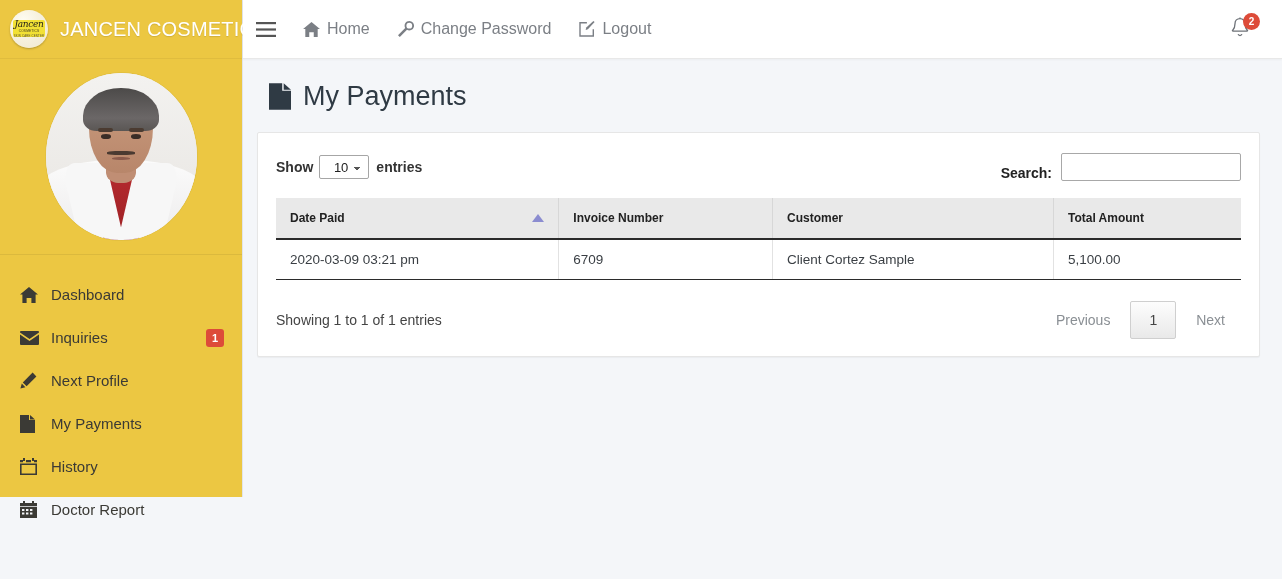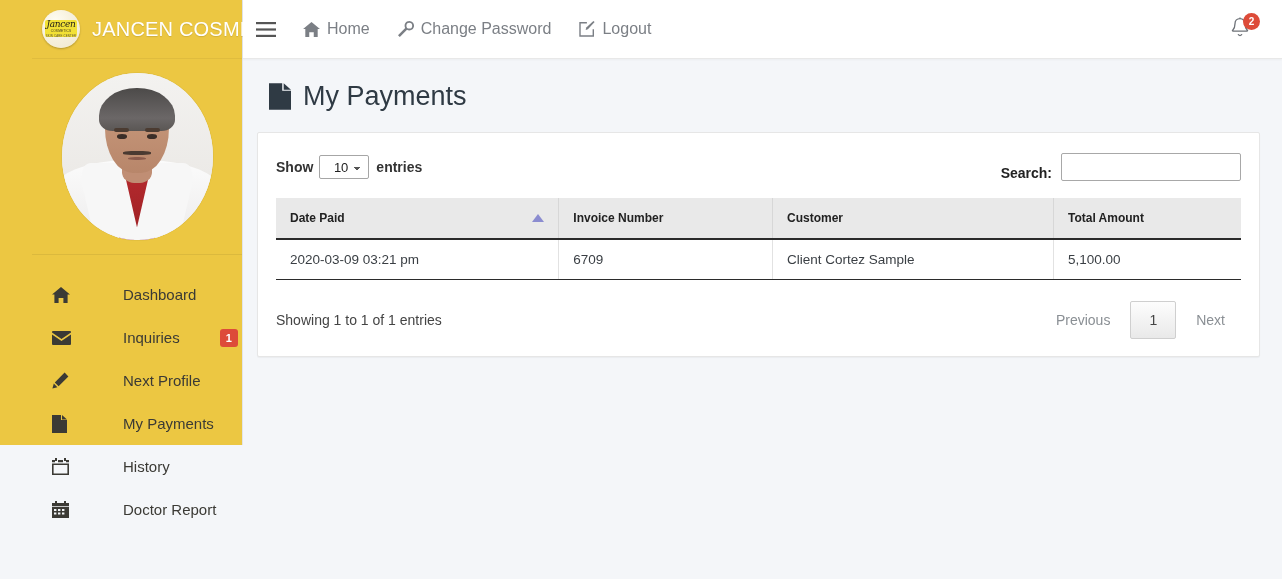--- a/index.html
+++ b/index.html
@@ -8,26 +8,25 @@
     font-family: "Liberation Sans", sans-serif;
     background: #f4f6f9;
     overflow: hidden;
   }
 
   
   .app { display: flex; width: 1282px; height: 579px; }
 
   
   .sidebar {
-    width: 243px; height: 445px;
+    width: 243px; height: 497px;
     background: #ecc742;
     position: relative;
     flex: 0 0 243px;
     border-right: 1px solid #e2e4e8;
-    padding-left: 32px;
   }
   .brand {
     height: 59px;
     display: flex; align-items: center;
     padding-left: 10px;
     border-bottom: 1px solid rgba(0,0,0,0.05);
   }
   .brand-logo {
     width: 38px; height: 38px; border-radius: 50%;
     background: radial-gradient(circle at 35% 30%, #fffdf2 0%, #f7f2e0 40%, #efe7cf 100%);
@@ -131,21 +130,20 @@
 
   .menu { padding-top: 18px; }
   .menu-item {
     display: flex; align-items: center;
     height: 43px;
     padding: 0 18px 0 20px;
     color: #3b3a35;
     font-size: 15px;
     cursor: pointer;
     position: relative;
-    gap: 40px;
   }
   .menu-ico {
     width: 24px; flex: 0 0 24px; display: flex; align-items: center; justify-content: flex-start;
     color: #3b3a35;
   }
   .menu-ico svg { display: block; }
   .menu-label { margin-left: 7px; }
   .menu-badge {
     margin-left: auto;
     background: #dd4b39; color: #fff;

